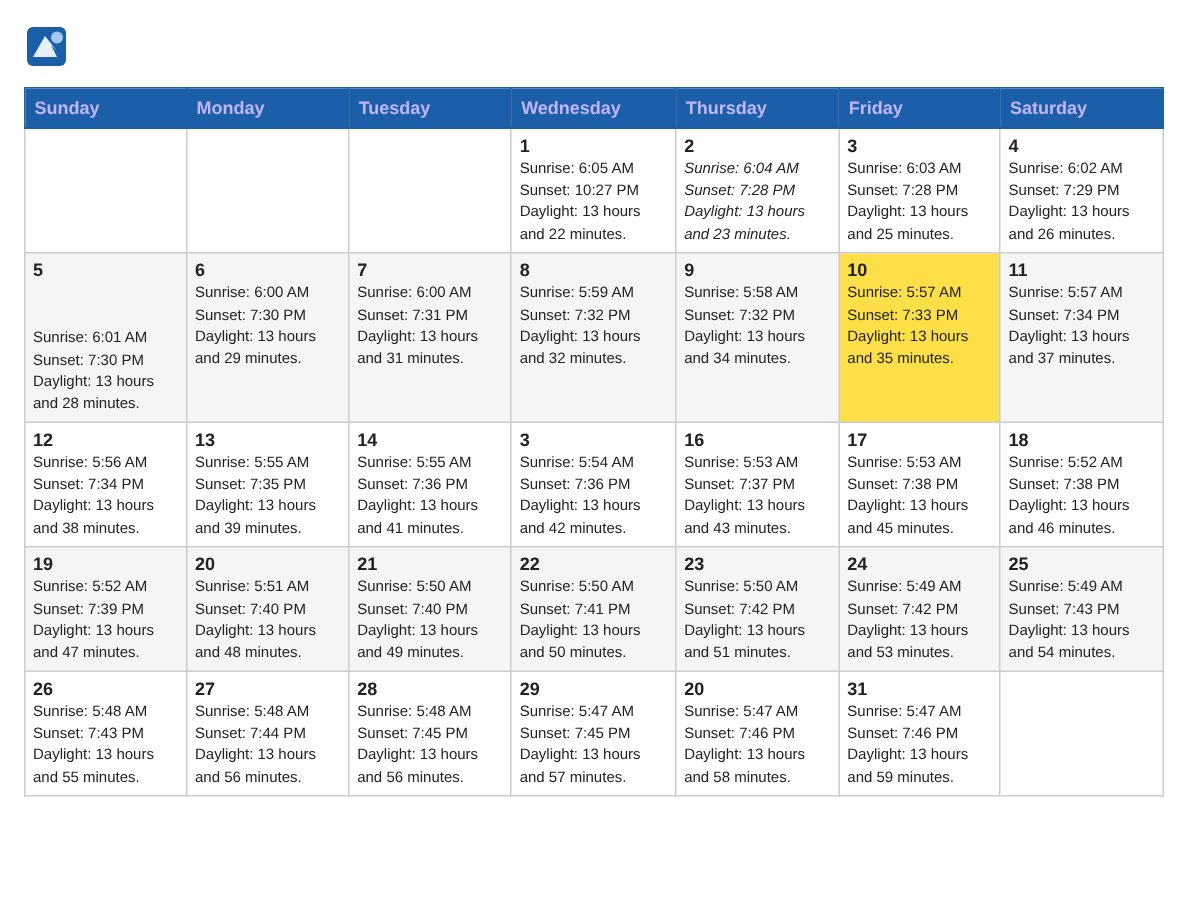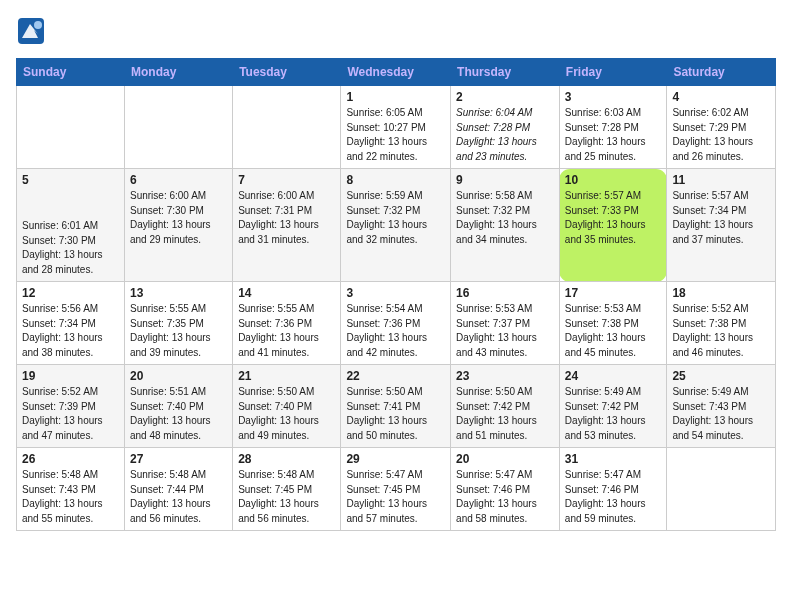--- a/index.html
+++ b/index.html
@@ -184,21 +184,21 @@
 Daylight: 13 hours
 and 32 minutes.</div>
         </td>
         <td style="background: rgb(245, 245, 245);">
           <span class="day-num">9</span>
           <div class="day-info" style="white-space: pre-line;">Sunrise: 5:58 AM
 Sunset: 7:32 PM
 Daylight: 13 hours
 and 34 minutes.</div>
         </td>
-        <td style="background: #bef264; border-radius: 11px;">
+        <td style="background: #fde047;">
           <span class="day-num">10</span>
           <div class="day-info" style="white-space: pre-line;">Sunrise: 5:57 AM
 Sunset: 7:33 PM
 Daylight: 13 hours
 and 35 minutes.</div>
         </td>
         <td style="background: rgb(245, 245, 245); margin-left: 48px;">
           <span class="day-num">11</span>
           <div class="day-info" style="white-space: pre-line;">Sunrise: 5:57 AM
 Sunset: 7:34 PM

